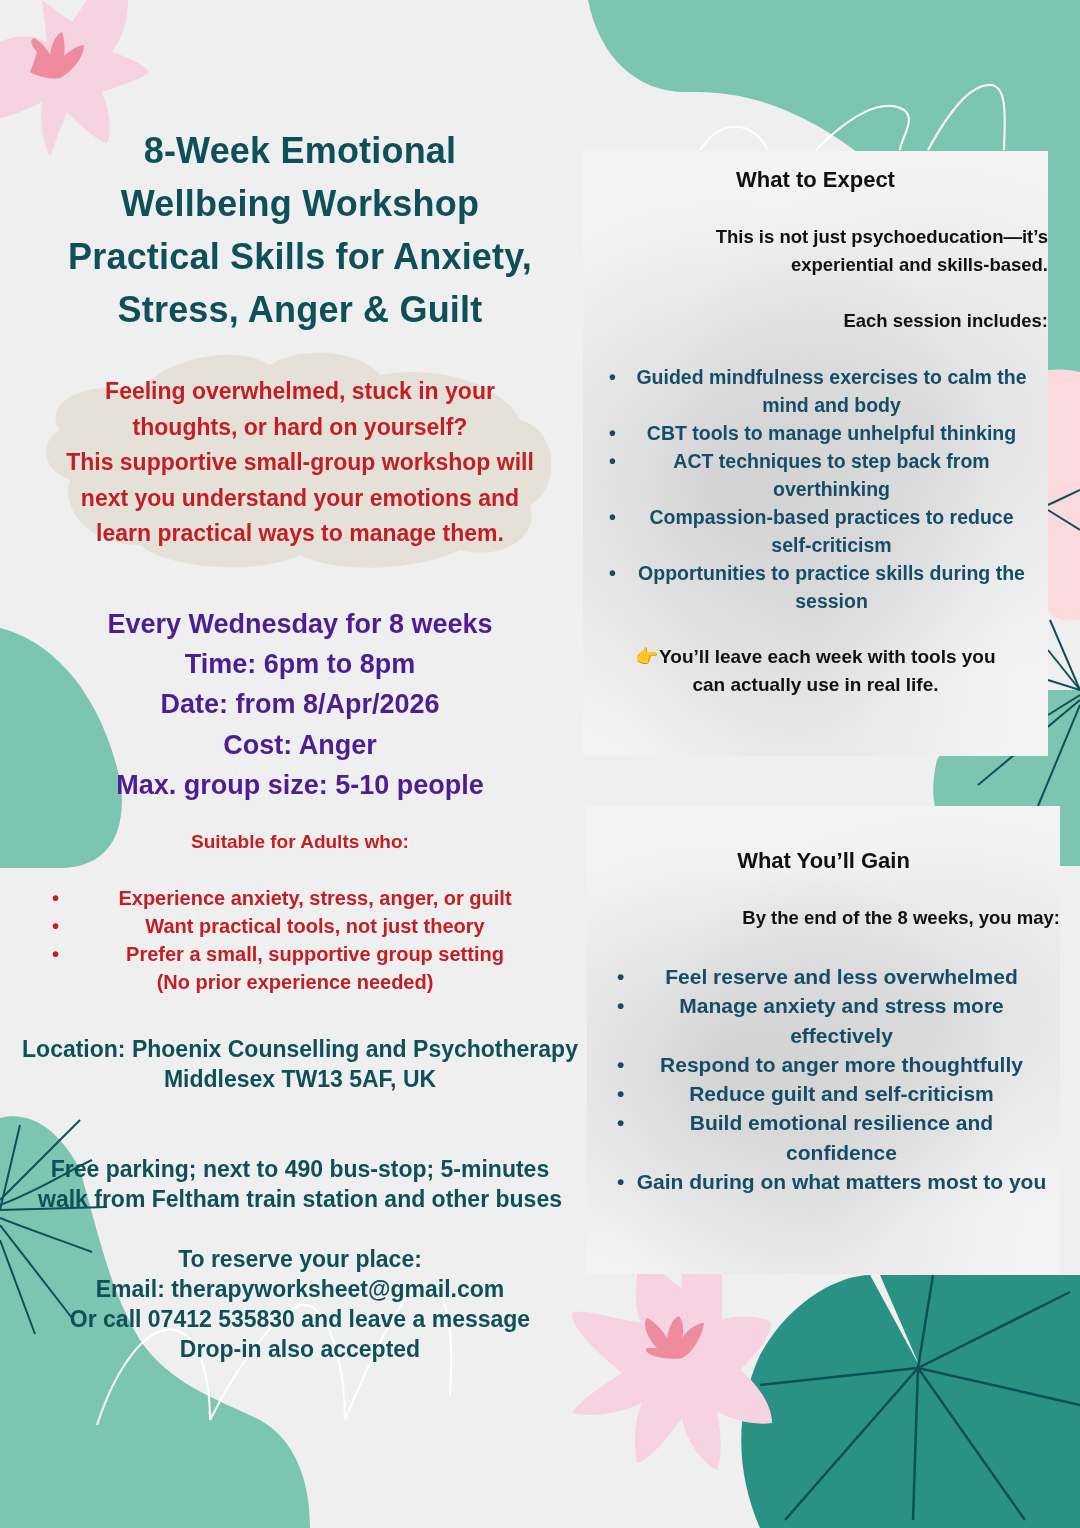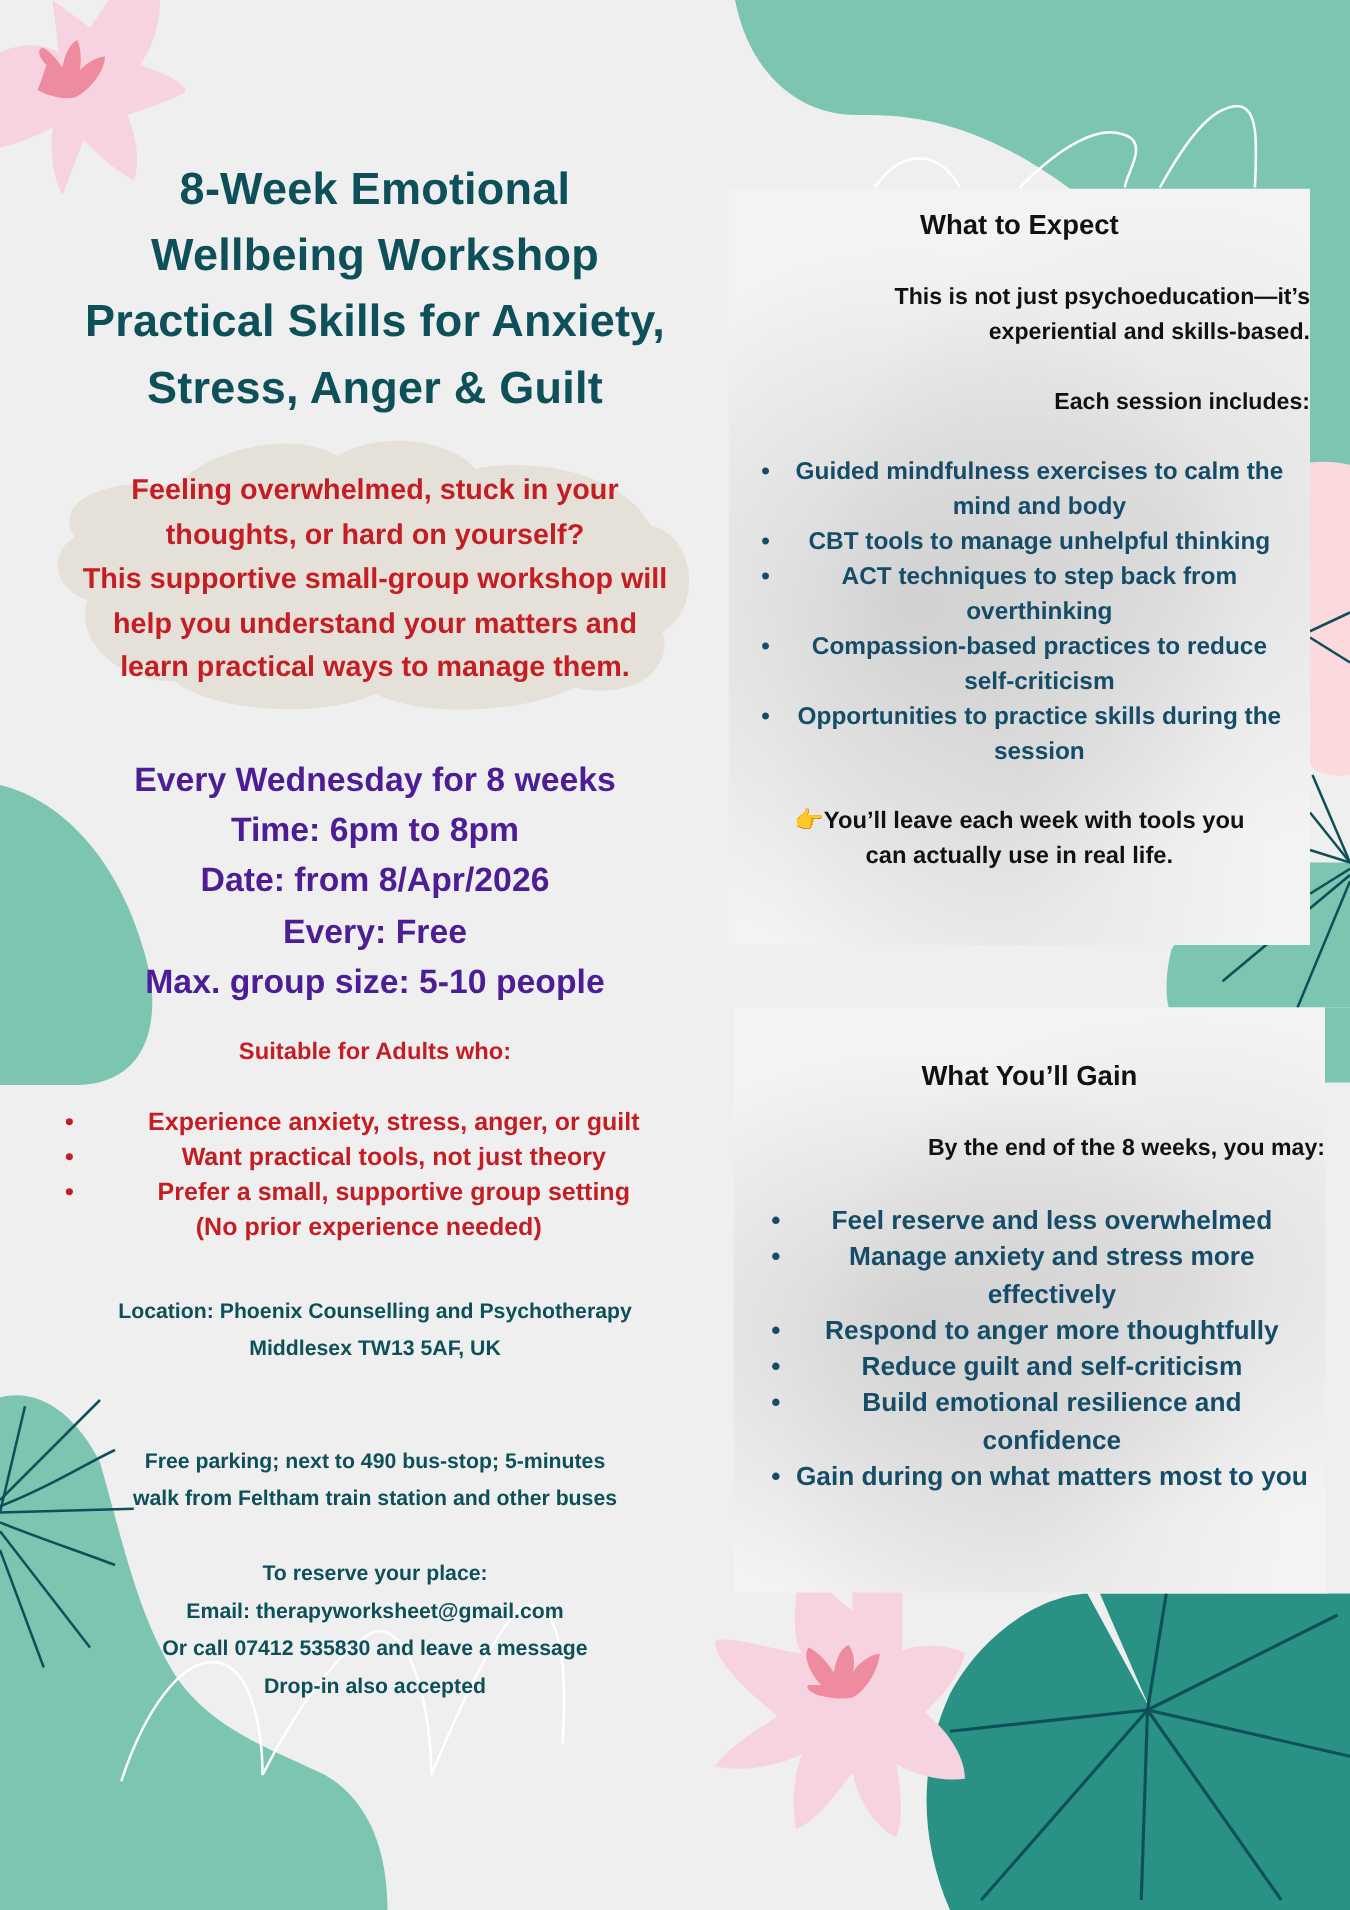--- a/index.html
+++ b/index.html
@@ -41,21 +41,21 @@
   .suitable li {
     position: relative; text-align: center; font-size: 20px; line-height: 28px;
     padding-left: 40px; padding-right: 10px; white-space: nowrap;
   }
   .suitable .bullet { position: absolute; left: 32px; top: 0; }
   .suitable .note { text-align: center; font-size: 20px; line-height: 28px; padding-left: 0; margin-left: -10px; }
 
   .location, .transport, .reserve {
     position: absolute; left: 20px; width: 560px;
     text-align: center; color: #0e5059; font-weight: bold;
-    font-size: 17px; line-height: 30px;
+    font-size: 23px; line-height: 30px;
   }
   .location div, .transport div, .reserve div { white-space: nowrap; }
   .location { top: 1034px; }
   .transport { top: 1154px; }
   .reserve { top: 1244px; }
 
   .card {
     position: absolute; background: #f3f3f3;
     background-image:
       radial-gradient(ellipse at 30% 55%, rgba(190,190,190,0.55), rgba(190,190,190,0) 60%),
@@ -160,29 +160,29 @@
   <div>8-Week Emotional</div>
   <div>Wellbeing Workshop</div>
   <div>Practical Skills for Anxiety,</div>
   <div>Stress, Anger &amp; Guilt</div>
 </div>
 
 <div class="intro">
   <div>Feeling overwhelmed, stuck in your</div>
   <div>thoughts, or hard on yourself?</div>
   <div>This supportive small-group workshop will</div>
-  <div>help you understand your matters and</div>
+  <div>next you understand your emotions and</div>
   <div>learn practical ways to manage them.</div>
 </div>
 
 <div class="details">
   <div>Every Wednesday for 8 weeks</div>
   <div>Time: 6pm to 8pm</div>
   <div>Date: from 8/Apr/2026</div>
-  <div>Every: Free</div>
+  <div>Cost: Anger</div>
   <div>Max. group size: 5-10 people</div>
 </div>
 
 <div class="suitable">
   <div class="heading">Suitable for Adults who:</div>
   <ul>
     <li><span class="bullet">•</span><span>Experience anxiety, stress, anger, or guilt</span></li>
     <li><span class="bullet">•</span><span>Want practical tools, not just theory</span></li>
     <li><span class="bullet">•</span><span>Prefer a small, supportive group setting</span></li>
   </ul>

